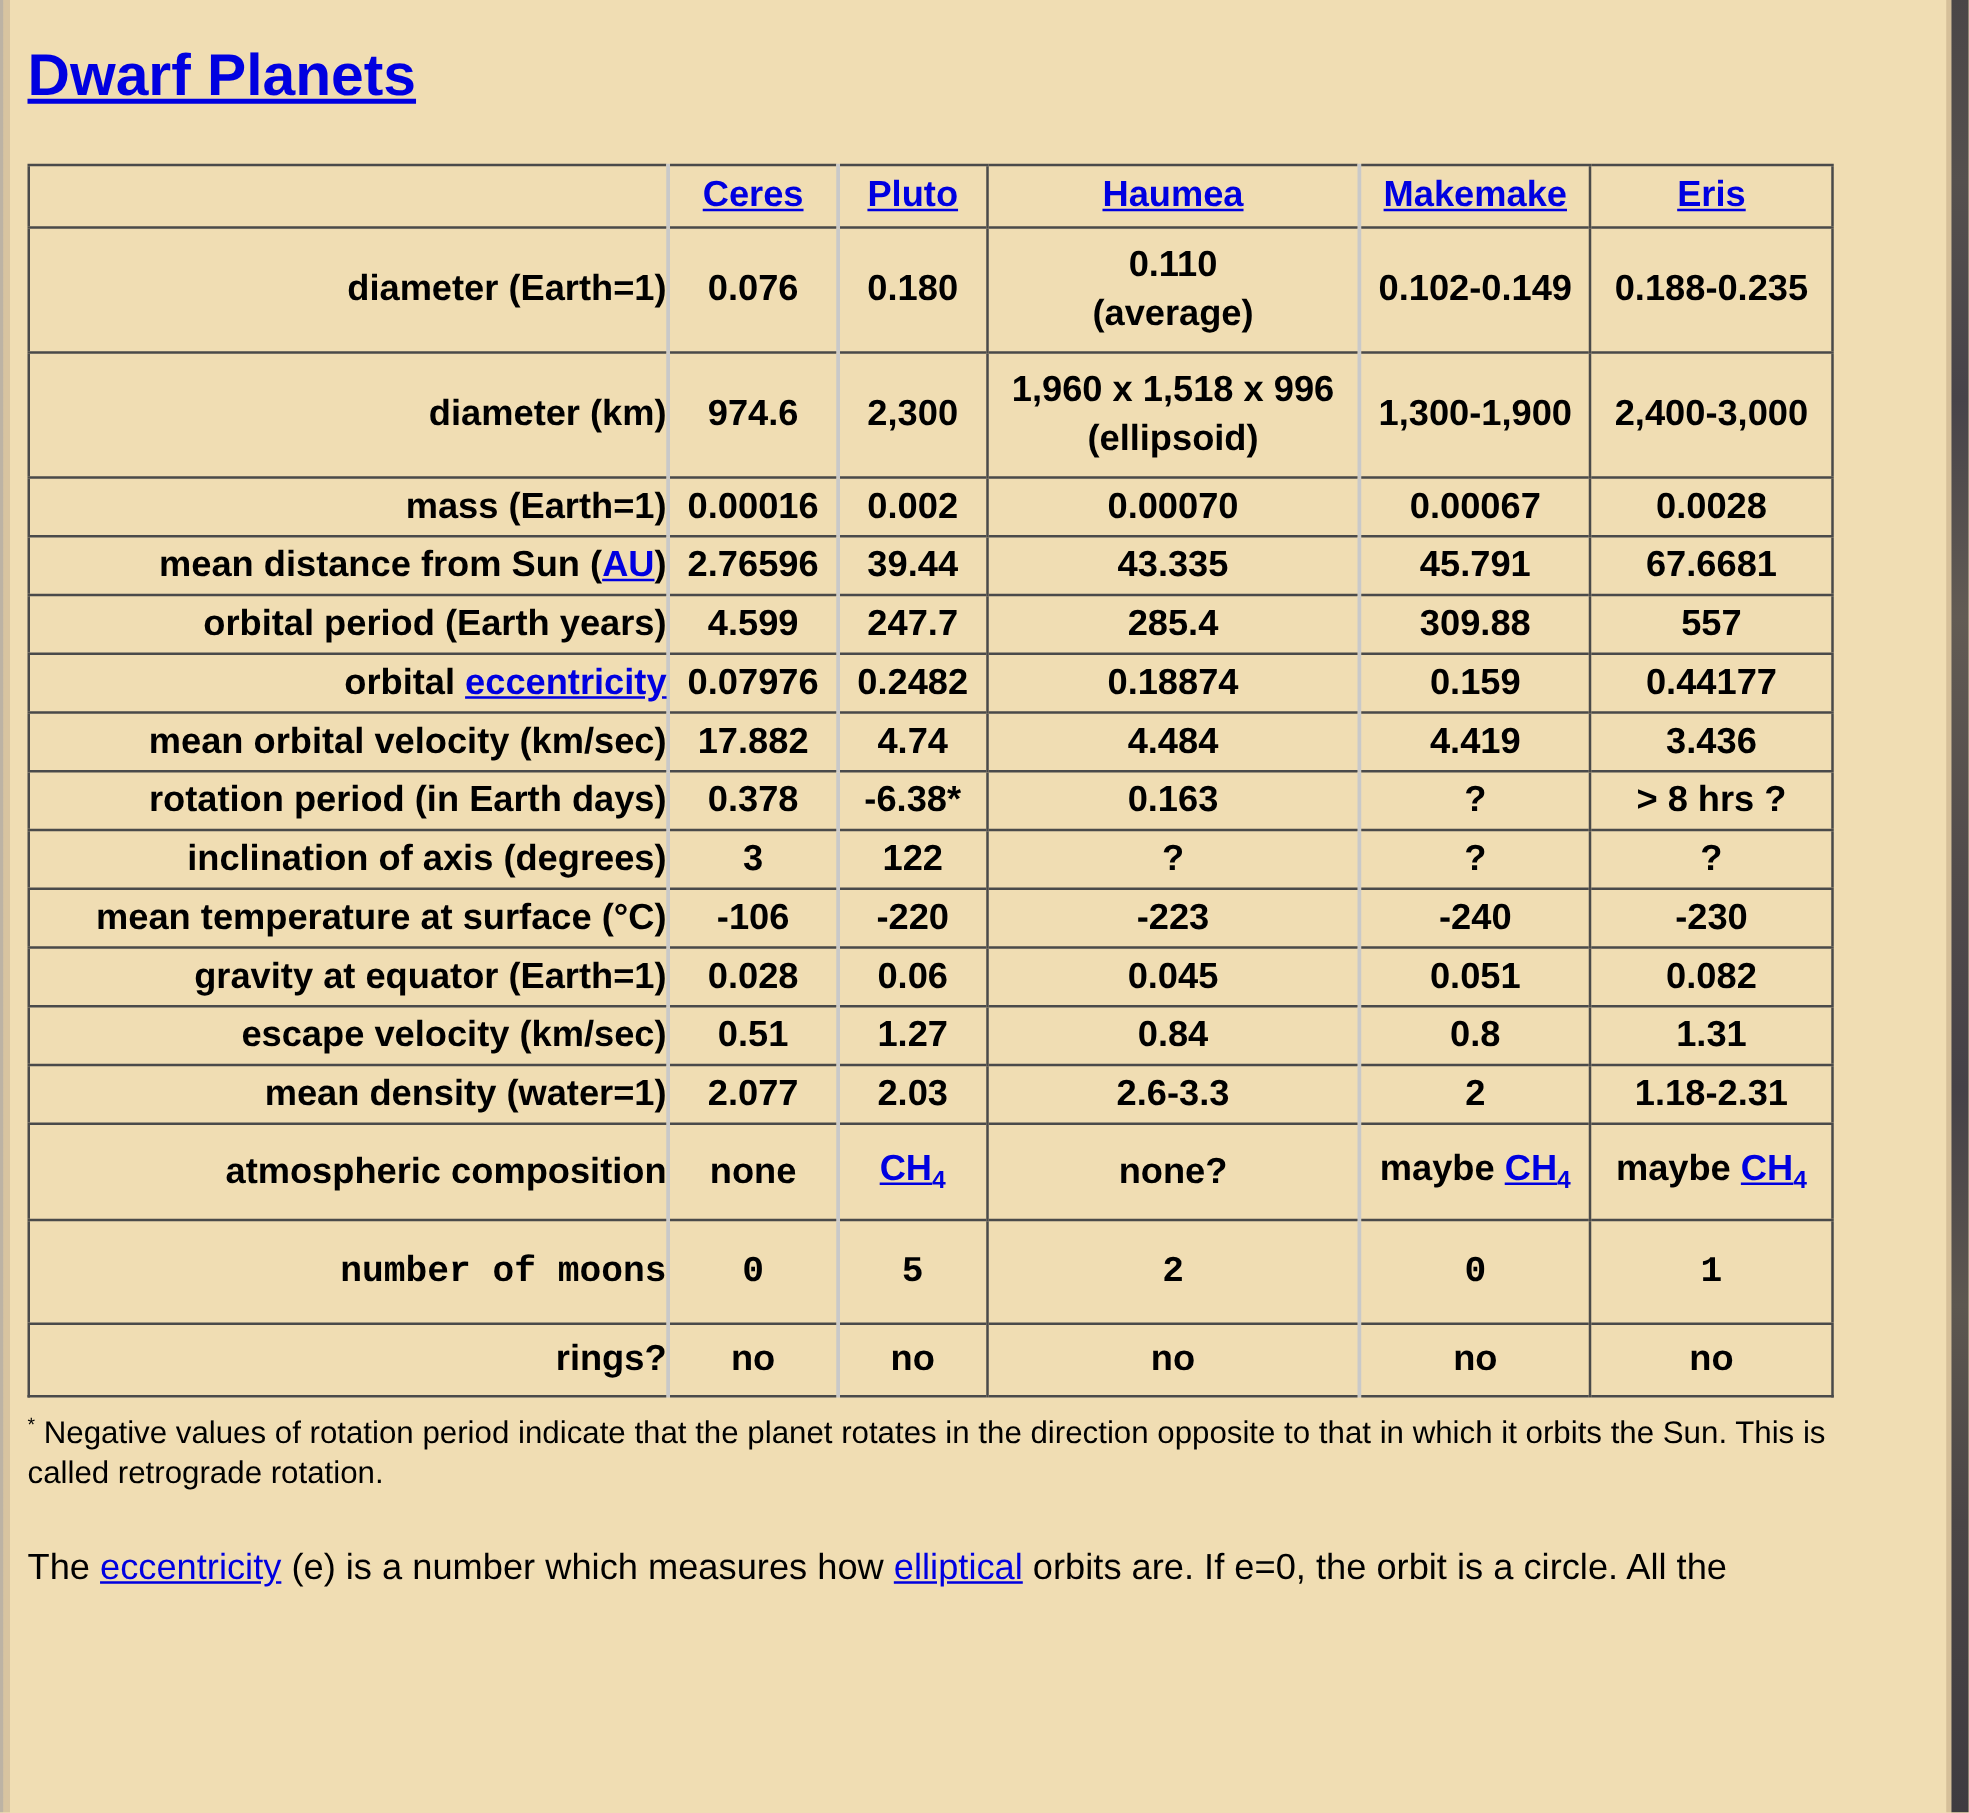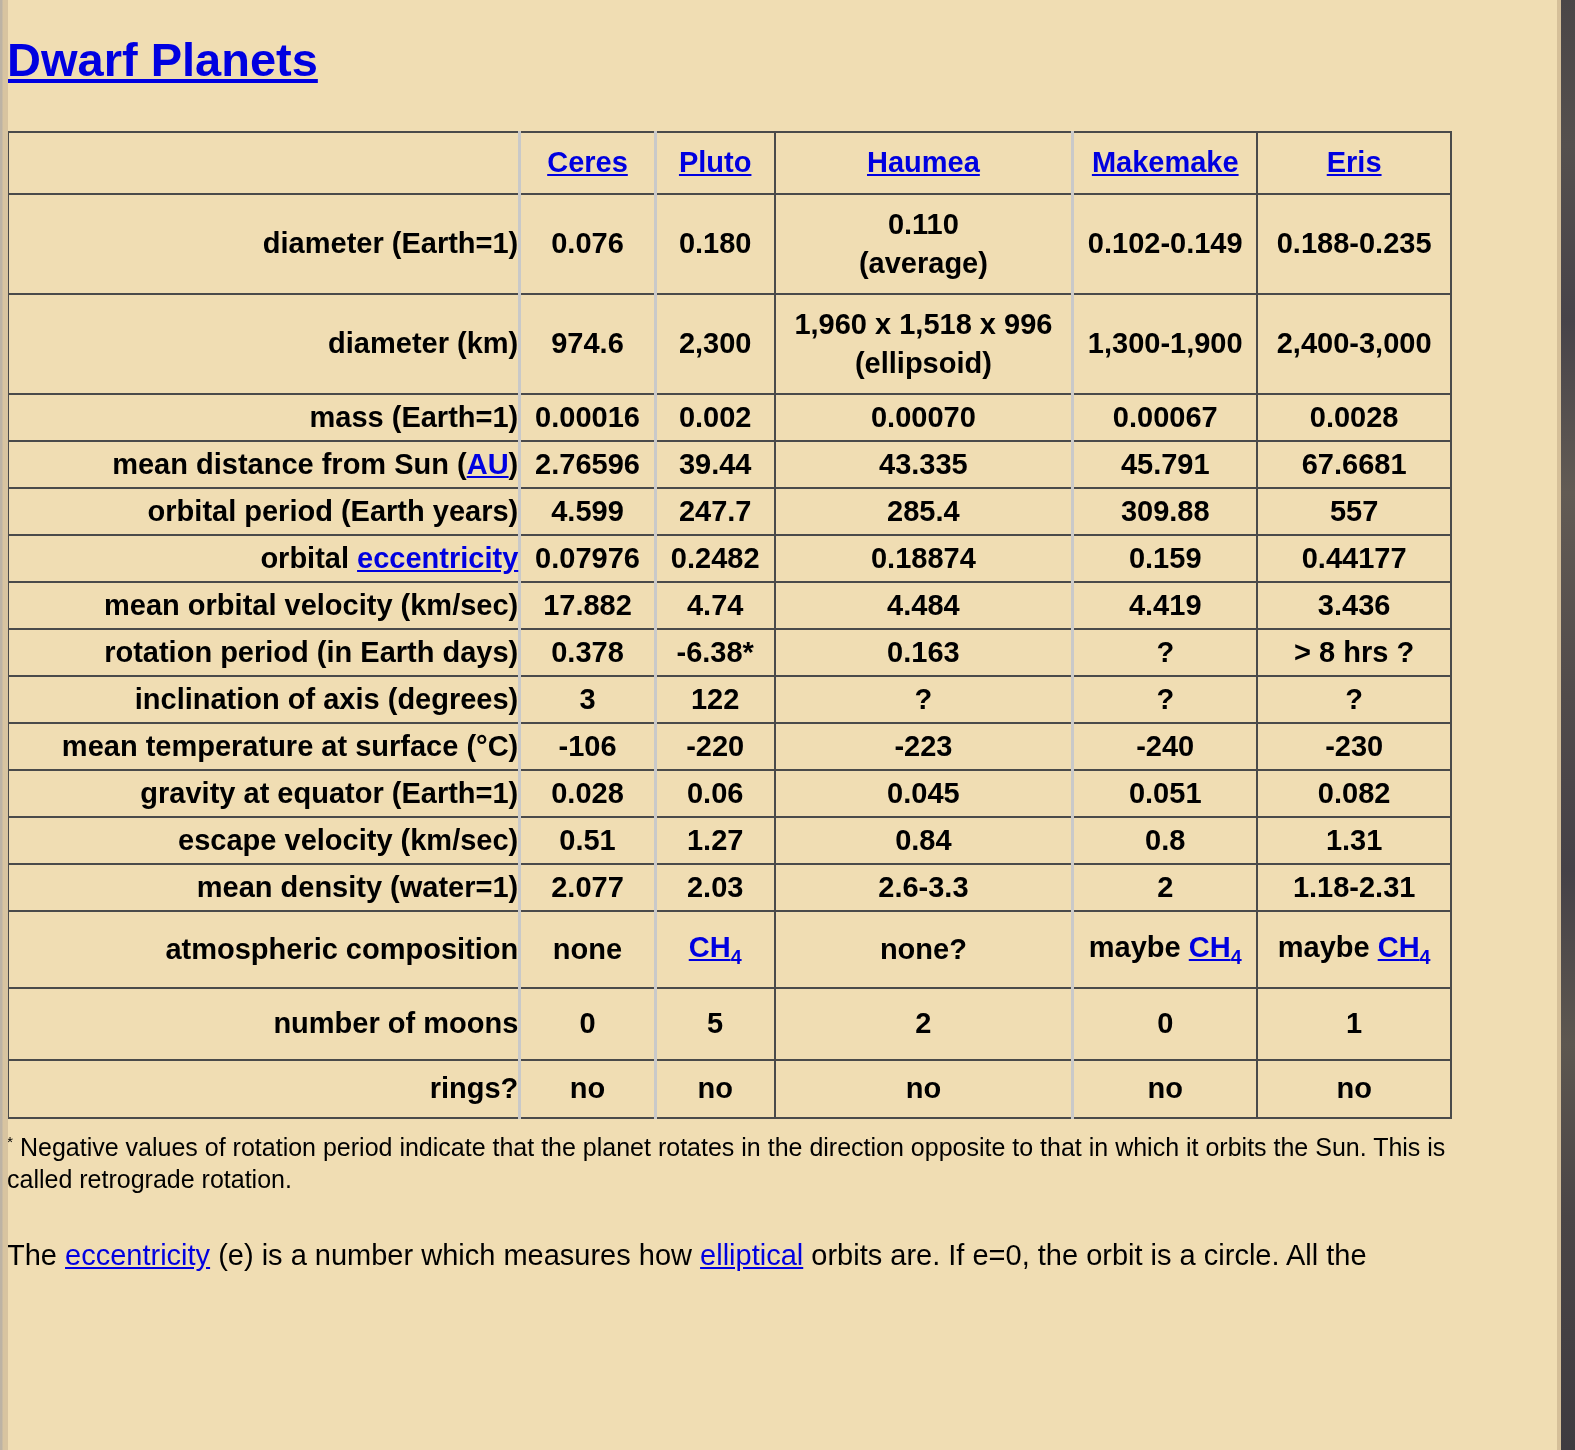--- a/index.html
+++ b/index.html
@@ -12,21 +12,21 @@
   }
   .left-edge{
     position:absolute;left:0;top:0;bottom:0;width:8px;
     background:linear-gradient(90deg,#bdb3a4 0px,#bdb3a4 2px,#d8c4a0 3px,#d8c4a0 8px);
   }
   .right-edge{
     position:absolute;right:0;top:0;bottom:0;width:14px;
     border-left:4px solid #d5bf99;
     background:linear-gradient(180deg,#4a4647 0%,#55504e 10%,#474349 22%,#625b54 34%,#514b4b 48%,#454147 60%,#5d5750 72%,#4a4546 84%,#3e3b40 100%);
   }
-  .content{margin-left:7px;width:1445px;}
+  .content{margin-left:22px;width:1445px;}
   a.title{
     display:inline-block;
     margin-top:32px;
     font-size:47px;font-weight:bold;
     color:#0000e0;text-decoration:underline;
     cursor:pointer;
   }
   table{
     margin-top:44px;
     border-collapse:collapse;
@@ -36,25 +36,25 @@
   }
   col.c0{width:510px;} col.c1{width:135px;} col.c2{width:119px;}
   col.c3{width:297px;} col.c4{width:184px;} col.c5{width:193px;}
   th,td{
     border-top:2px solid #4a4a4a;
     font-size:29px;font-weight:bold;
     vertical-align:middle;
     padding:0;
     line-height:1.35;
   }
-  thead tr{height:62px;}
+  thead tr{height:50px;}
   tbody tr{height:47px;}
   tr.rk-diameter-earth,tr.rk-diameter-km{height:100px;}
   tr.rk-atmosphere{height:77px;}
-  tr.rk-moons{height:72px;}
+  tr.rk-moons{height:83px;font-family:Liberation Mono, monospace;}
   tr.rk-rings{height:58px;}
   td.lbl{text-align:right;padding-left:32px;}
   th,td.val{text-align:center;}
   .v-light{border-left:3px solid #c9c9c9;}
   .v-dark{border-left:2px solid #4a4a4a;}
   a.lnk{color:#0000e0;text-decoration:underline;cursor:pointer;}
   sub{font-size:0.68em;}
   sup{font-size:0.62em;}
   .footnote{
     margin:12px 0 0 0;

